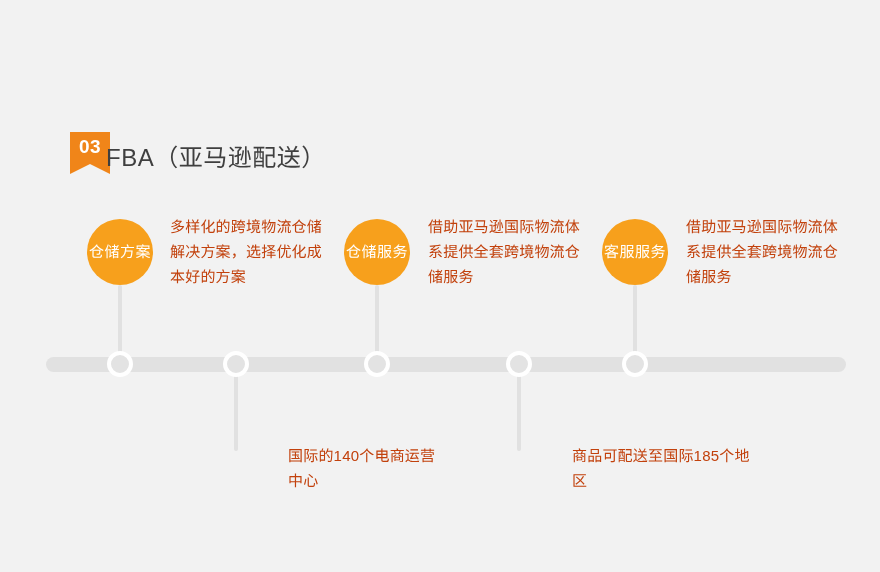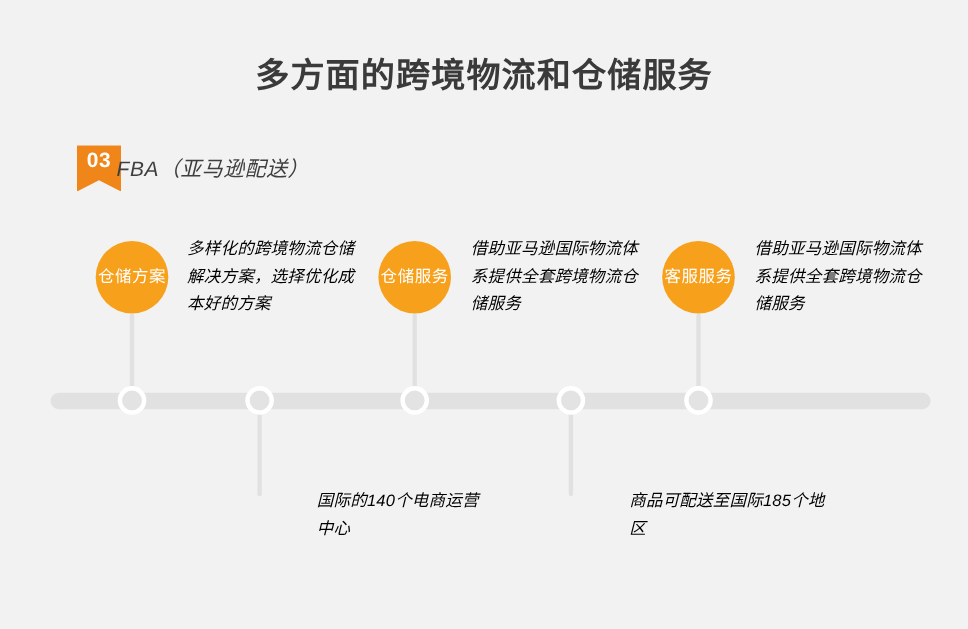--- a/index.html
+++ b/index.html
@@ -56,25 +56,24 @@
     font-weight: bold;
     text-align: center;
     line-height: 30px;
     letter-spacing: 0.5px;
     margin-left: 12px;
   }
   .section-label {
     position: absolute;
     left: 48px;
     top: 8px;
-    font-size: 19px;
+    font-size: 24px;
     color: #3f3f3f;
     white-space: nowrap;
     letter-spacing: 0.5px;
-    font-style: italic;
   }
 
   
   .rail {
     position: absolute;
     left: 46px;
     top: 357px;
     width: 800px;
     height: 15px;
     background: #e1e1e1;
@@ -117,31 +116,29 @@
     text-align: center;
     box-sizing: border-box;
   }
   .bubble span { display: block; }
 
   
   .desc {
     position: absolute;
     font-size: 15px;
     line-height: 25px;
-    color: #000000;
+    color: #c2410c;
     letter-spacing: 0.2px;
-    font-style: italic;
   }
 </style>
 </head>
 <body>
 
 <div id="stage">
 
-  <div class="page-title">多方面的跨境物流和仓储服务</div>
 
   <div class="section-head">
     <div class="ribbon-badge">03</div>
     <div class="section-label">FBA（亚马逊配送）</div>
   </div>
 
   <div class="rail"></div>
 
   <div class="stem" style="left:118px; top:285px; height:75px;"></div>
   <div class="node" style="left:107px;"></div>

